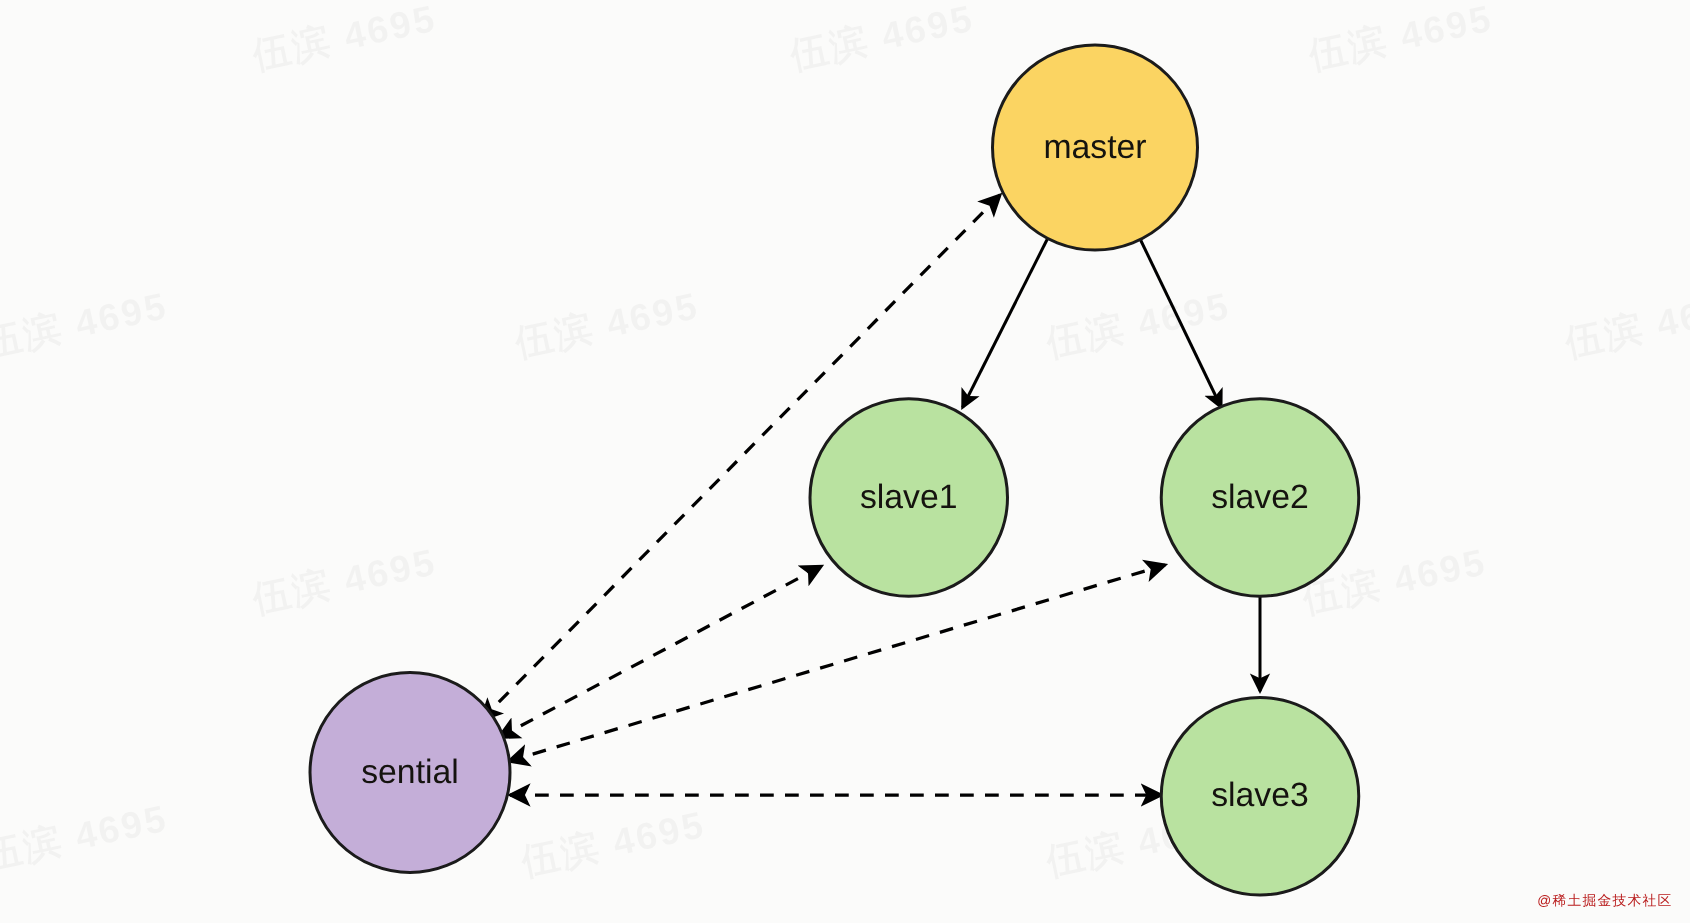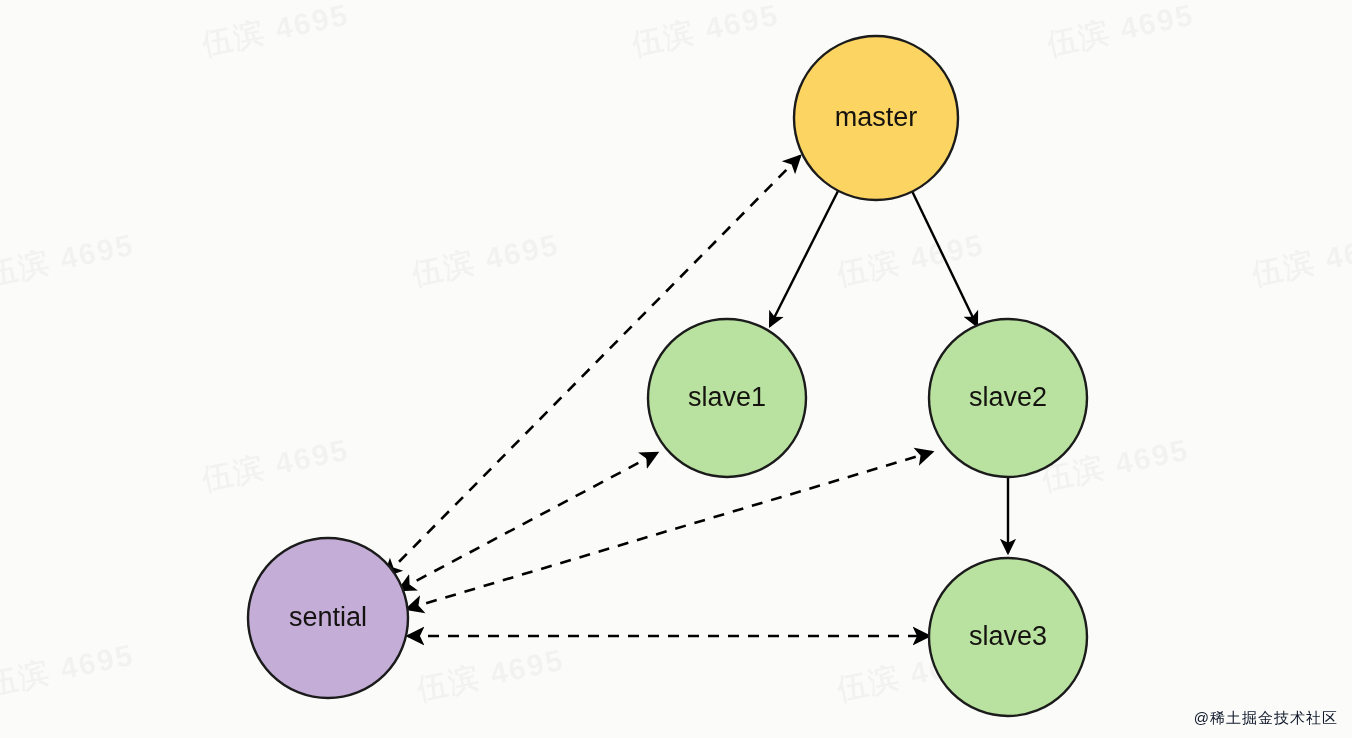--- a/index.html
+++ b/index.html
@@ -45,22 +45,22 @@
     opacity: 0.030;
     letter-spacing: 2px;
     pointer-events: none;
     user-select: none;
   }
   .wm-corner {
     position: absolute;
     right: 14px;
     bottom: 10px;
     font-family: "Liberation Sans", sans-serif;
-    font-size: 15px;
-    color: #0f172a;
+    font-size: 11px;
+    color: #b91c1c;
     letter-spacing: 1px;
     white-space: nowrap;
     user-select: none;
   }
 </style>
 </head>
 <body>
 
 <div id="diagram-root">
 

